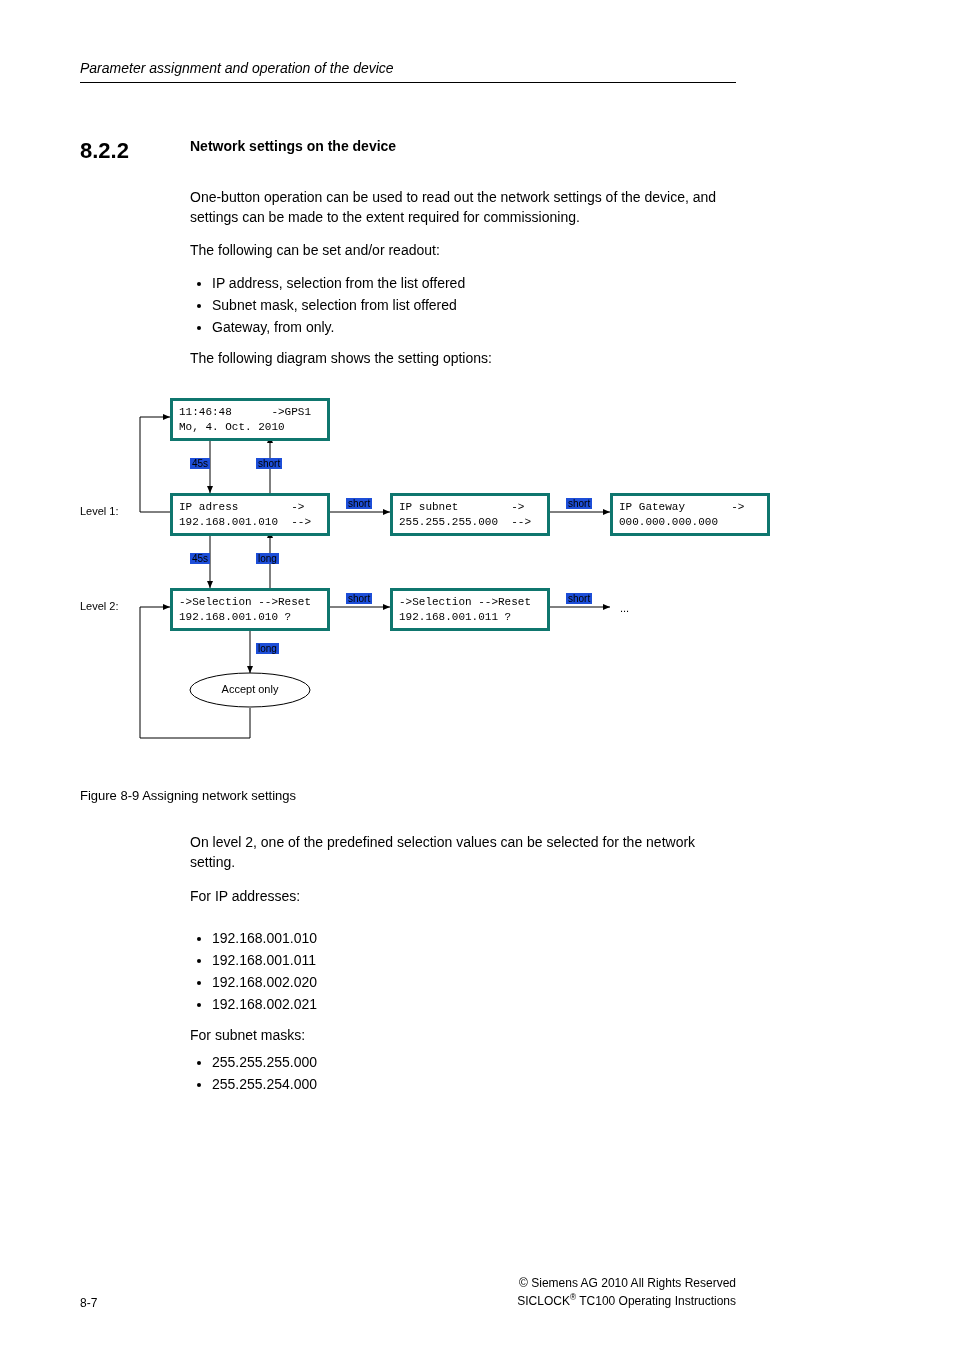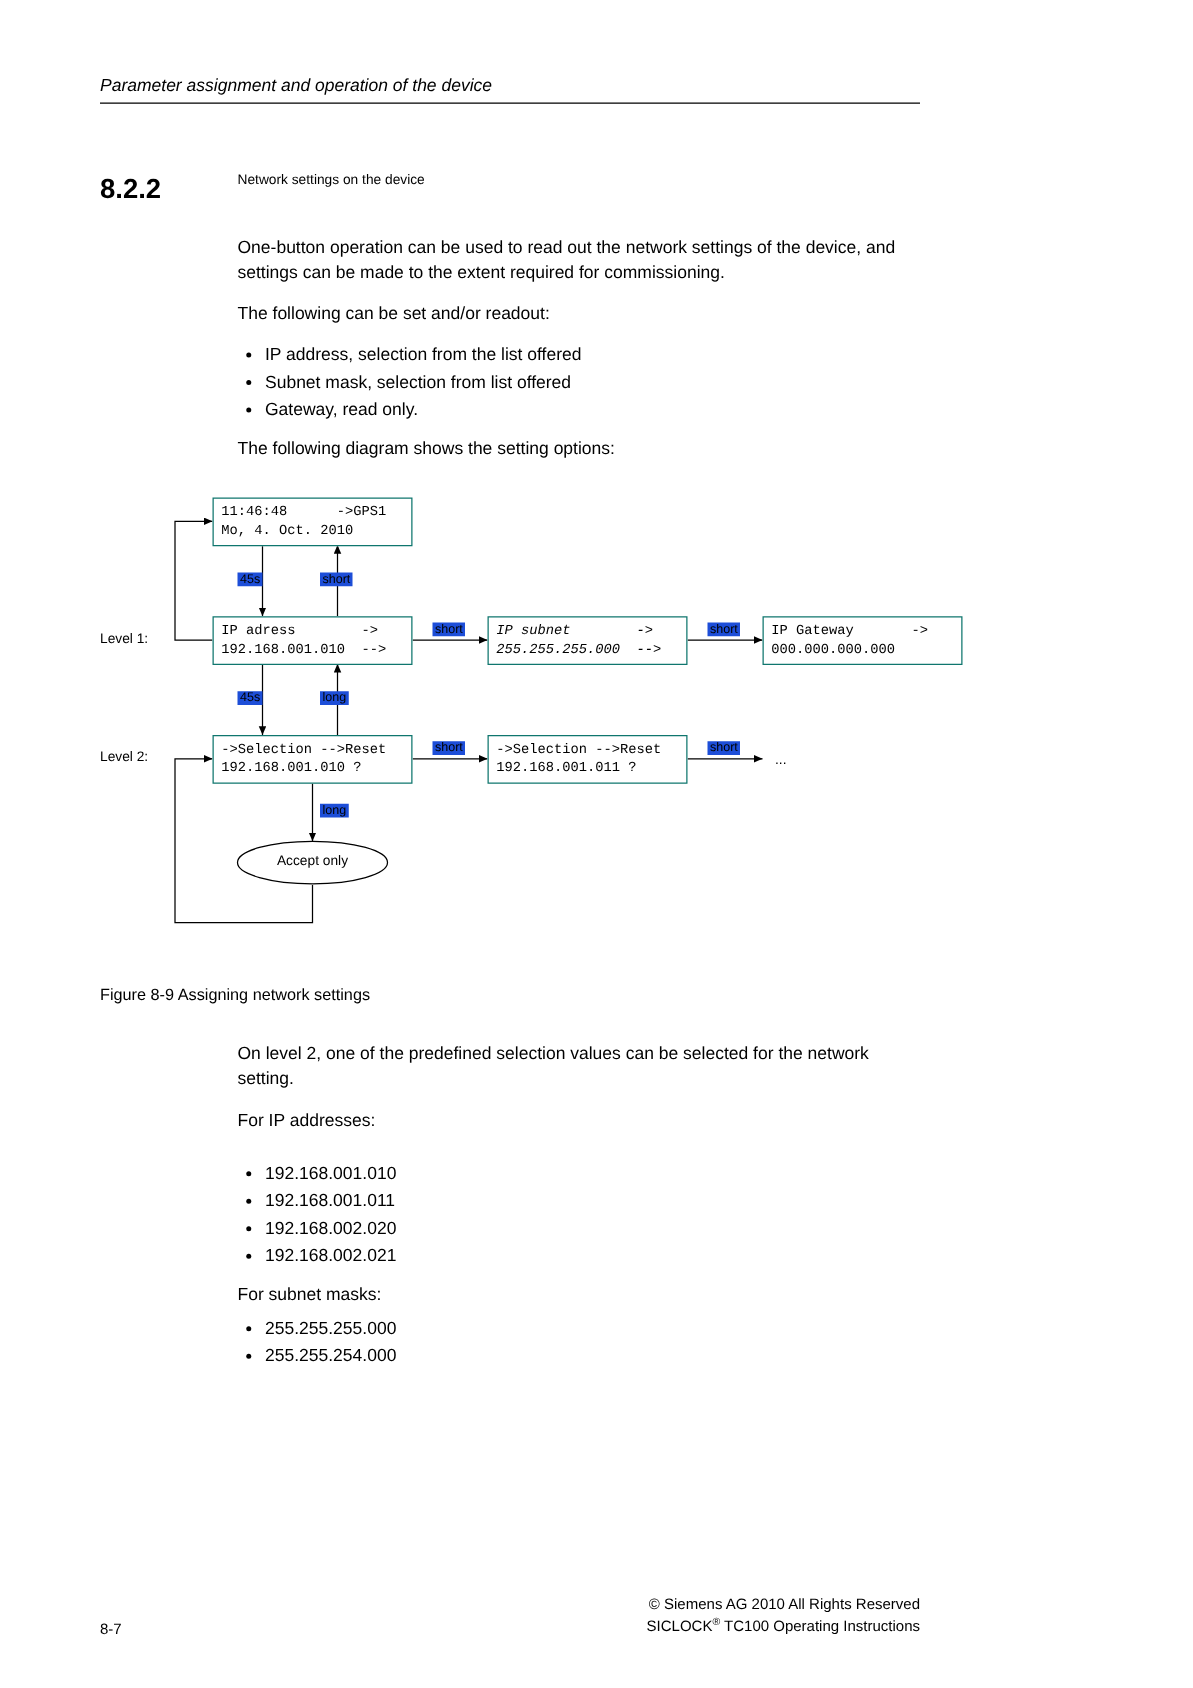--- a/index.html
+++ b/index.html
@@ -28,22 +28,22 @@
     display: flex;
     margin-bottom: 24px;
   }
   .sec-num {
     font-weight: bold;
     font-size: 22px;
     width: 110px;
     flex-shrink: 0;
   }
   .sec-title {
-    font-weight: normal;
-    font-size: 11px;
+    font-weight: bold;
+    font-size: 14px;
   }
   .body-indent {
     margin-left: 110px;
   }
   .p {
     margin: 0 0 14px 0;
     line-height: 1.4;
   }
   ul.bul {
     margin: 0 0 14px 0;
@@ -53,21 +53,21 @@
     margin-bottom: 6px;
   }
   .diagram {
     position: relative;
     width: 790px;
     height: 360px;
     margin: 30px 0 10px 0;
   }
   .node {
     position: absolute;
-    border: 1px solid #0f766e;
+    border: 3px solid #0f766e;
     background: #fff;
     font-family: "Courier New", monospace;
     font-size: 11px;
     padding: 4px 6px;
     white-space: pre;
     line-height: 1.3;
     box-sizing: border-box;
   }
   .label {
     position: absolute;
@@ -117,21 +117,21 @@
     <div class="sec-num">8.2.2</div>
     <div class="sec-title">Network settings on the device</div>
   </div>
 
   <div class="body-indent">
     <p class="p">One-button operation can be used to read out the network settings of the device, and settings can be made to the extent required for commissioning.</p>
     <p class="p">The following can be set and/or readout:</p>
     <ul class="bul">
       <li>IP address, selection from the list offered</li>
       <li>Subnet mask, selection from list offered</li>
-      <li>Gateway, read only.</li>
+      <li>Gateway, from only.</li>
     </ul>
     <p class="p">The following diagram shows the setting options:</p>
   </div>
 
   <div class="diagram">
     <svg class="overlay">
       <defs>
         <marker id="ah" markerWidth="8" markerHeight="8" refX="7" refY="3" orient="auto">
           <path d="M0,0 L7,3 L0,6 Z" fill="#000"></path>
         </marker>
@@ -161,21 +161,21 @@
     </svg>
 
     <div class="label" style="left:0; top:107px;">Level 1:</div>
     <div class="label" style="left:0; top:202px;">Level 2:</div>
 
     <div class="node" style="left:90px; top:0; width:160px;">11:46:48      -&gt;GPS1
 Mo, 4. Oct. 2010</div>
 
     <div class="node" style="left:90px; top:95px; width:160px;">IP adress        -&gt;
 192.168.001.010  --&gt;</div>
-    <div class="node" style="left:310px; top:95px; width:160px;font-style:italic;">IP subnet        -&gt;
+    <div class="node" style="left:310px; top:95px; width:160px;">IP subnet        -&gt;
 255.255.255.000  --&gt;</div>
     <div class="node" style="left:530px; top:95px; width:160px;">IP Gateway       -&gt;
 000.000.000.000</div>
 
     <div class="node" style="left:90px; top:190px; width:160px;">-&gt;Selection --&gt;Reset
 192.168.001.010 ?</div>
     <div class="node" style="left:310px; top:190px; width:160px;">-&gt;Selection --&gt;Reset
 192.168.001.011 ?</div>
     <div class="label" style="left:540px; top:204px;">...</div>
 

